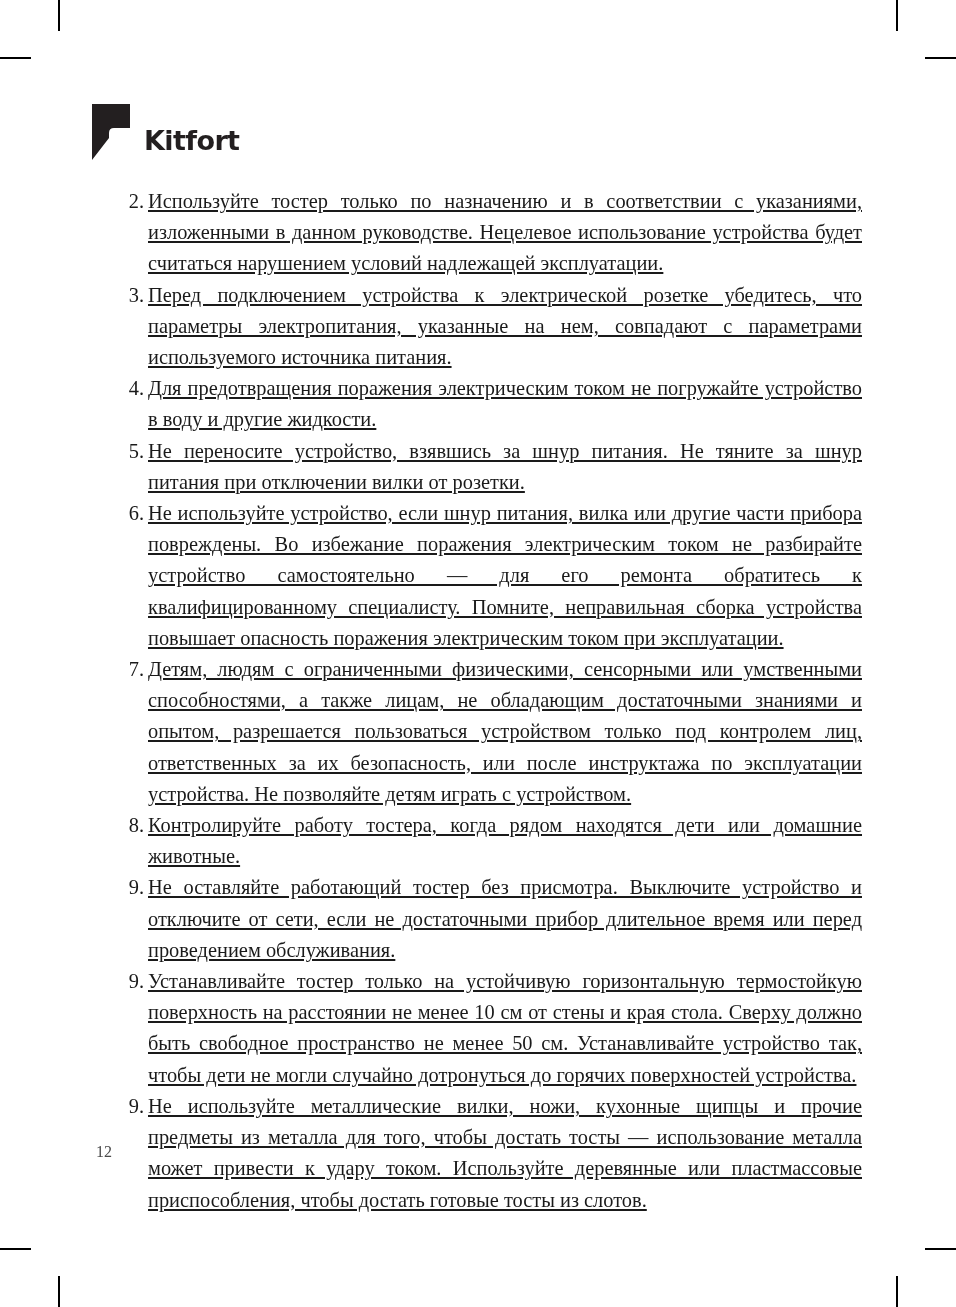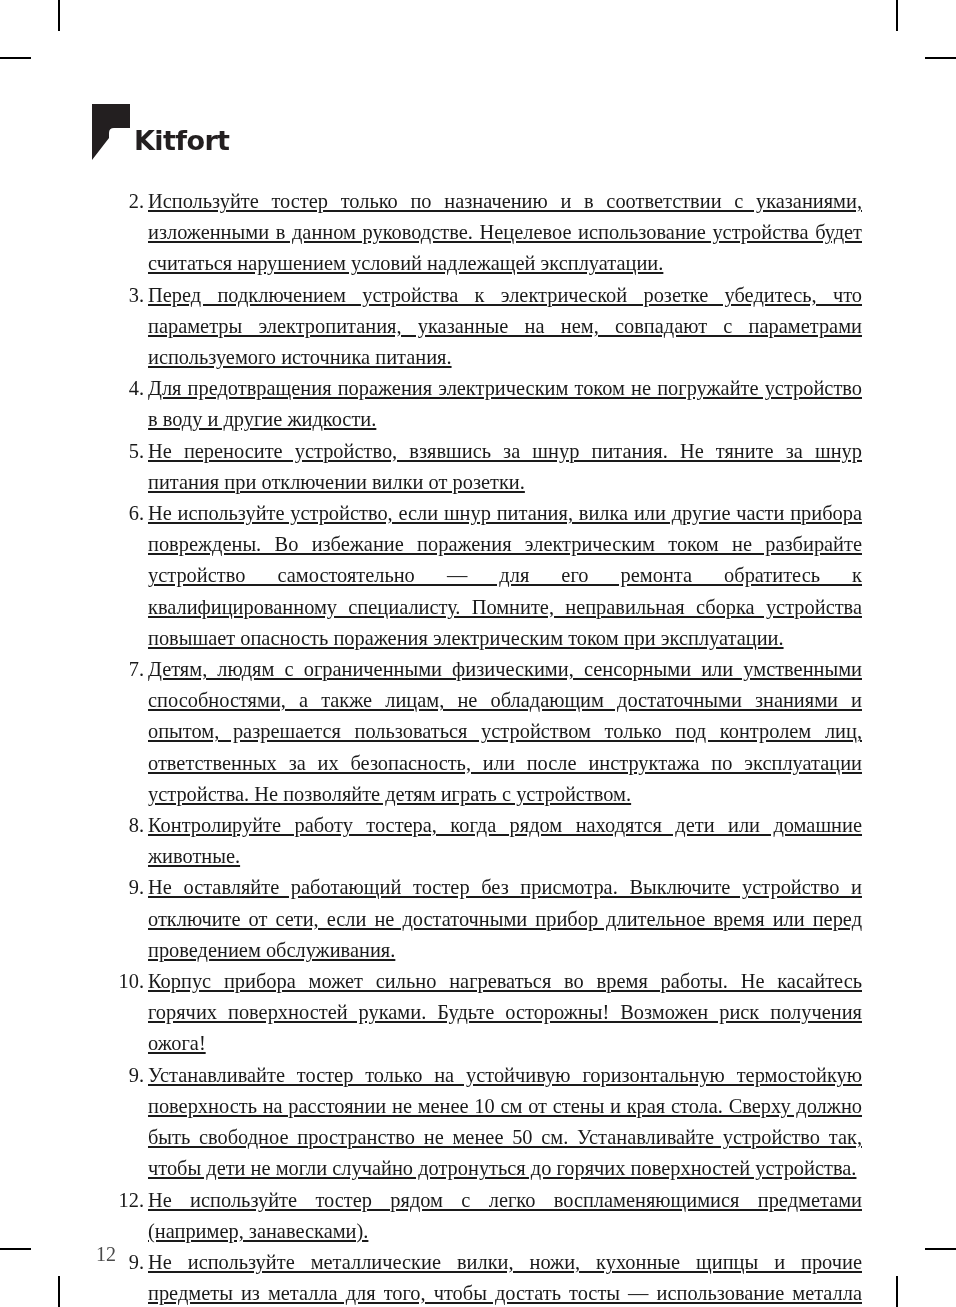--- a/index.html
+++ b/index.html
@@ -48,21 +48,21 @@
     height: 58px;
     display: block;
   }
   .logo-word {
     font-family: "DejaVu Sans", "Liberation Sans", sans-serif;
     font-weight: bold;
     font-size: 27px;
     letter-spacing: -0.6px;
     color: #231f20;
     line-height: 1;
-    margin-left: 2px;
+    margin-left: 12px;
     margin-bottom: 6px;
     white-space: nowrap;
   }
 
   
   .content {
     position: absolute;
     left: 96px;
     top: 186px;
     width: 766px;
@@ -95,22 +95,22 @@
     text-align: justify;
     text-justify: inter-word;
     hyphens: manual;
     text-decoration: underline;
   }
 
   
   .page-number {
     position: absolute;
     left: 96px;
-    top: 1244px;
-    font-size: 20px;
+    top: 1144px;
+    font-size: 16px;
     line-height: 1;
     color: #4a4a4a;
     font-family: "Liberation Serif", "DejaVu Serif", serif;
   }
 </style>
 </head>
 <body>
 
 <div class="crop crop-v crop-tl-v"></div>
 <div class="crop crop-h crop-tl-h"></div>
@@ -156,30 +156,22 @@
     </li>
     <li>
       <span class="item-num">8.</span>
       <span class="item-text">Контролируйте работу тостера, когда рядом находятся дети или домашние животные.</span>
     </li>
     <li>
       <span class="item-num">9.</span>
       <span class="item-text">Не оставляйте работающий тостер без присмотра. Выключите устройство и отключите от сети, если не достаточными прибор длительное время или перед проведением обслуживания.</span>
     </li>
     <li>
-      <span class="item-num">10.</span>
-      <span class="item-text">Корпус прибора может сильно нагреваться во время работы. Не касайтесь горячих поверхностей руками. Будьте осторожны! Возможен риск получения ожога!</span>
-    </li>
-    <li>
       <span class="item-num">9.</span>
       <span class="item-text">Устанавливайте тостер только на устойчивую горизонтальную термостойкую поверхность на расстоянии не менее 10 см от стены и края стола. Сверху должно быть свободное пространство не менее 50 см. Устанавливайте устройство так, чтобы дети не могли случайно дотронуться до горячих поверхностей устройства.</span>
-    </li>
-    <li>
-      <span class="item-num">12.</span>
-      <span class="item-text">Не используйте тостер рядом с легко воспламеняющимися предметами (например, занавесками).</span>
     </li>
     <li>
       <span class="item-num">9.</span>
       <span class="item-text">Не используйте металлические вилки, ножи, кухонные щипцы и прочие предметы из металла для того, чтобы достать тосты — использование металла может привести к удару током. Используйте деревянные или пластмассовые приспособления, чтобы достать готовые тосты из слотов.</span>
     </li>
 
   </ol>
 </div>
 
 <div class="page-number">12</div>

